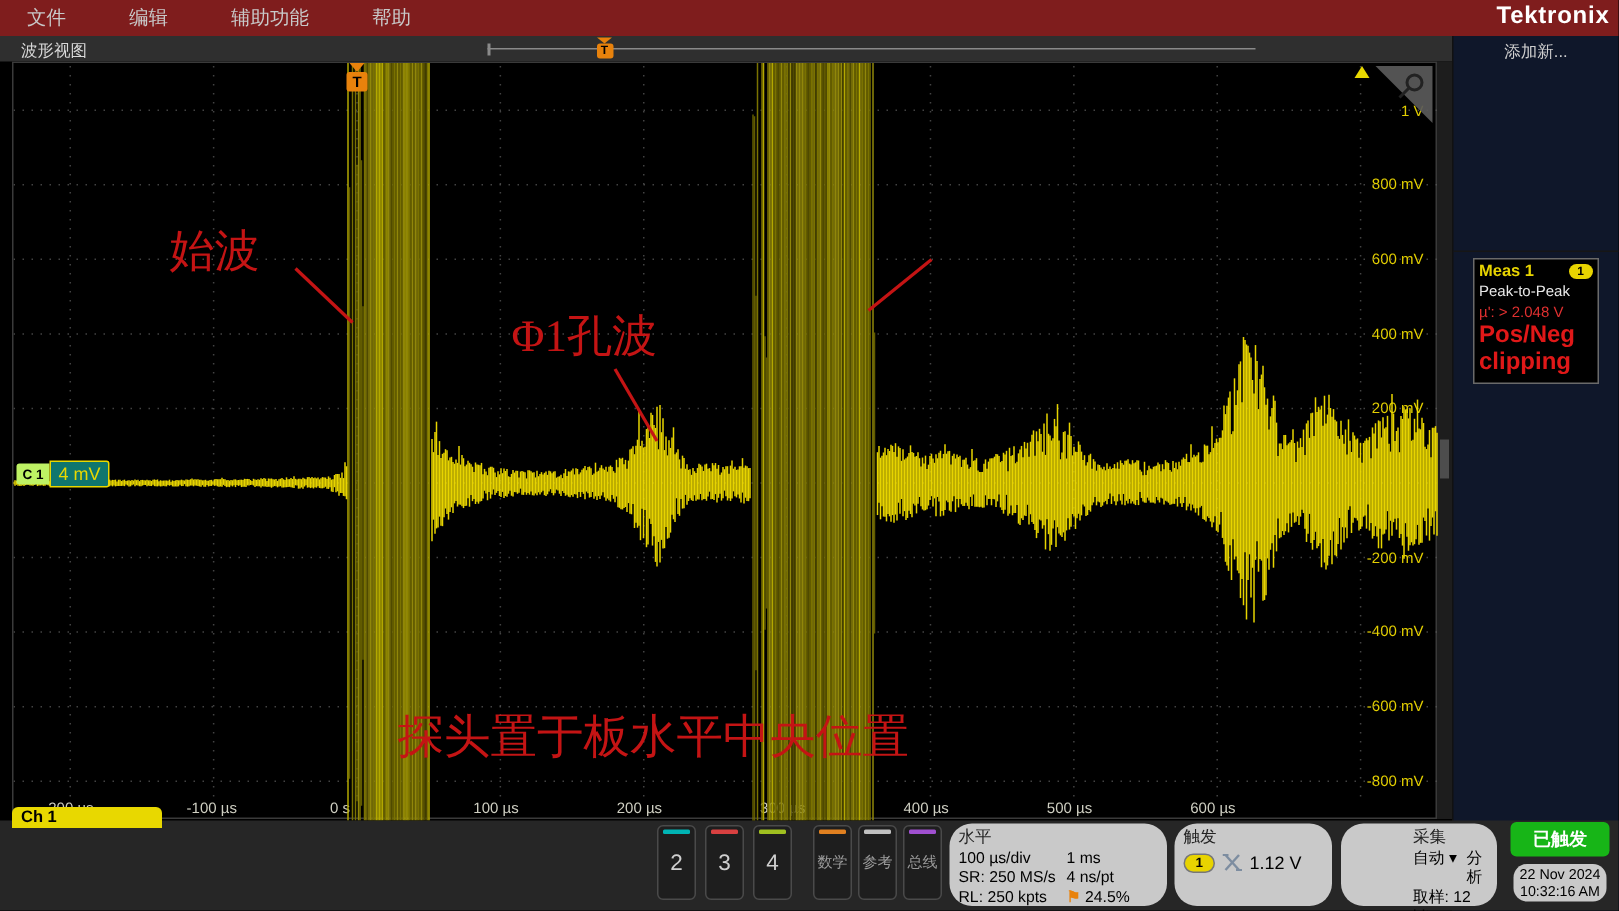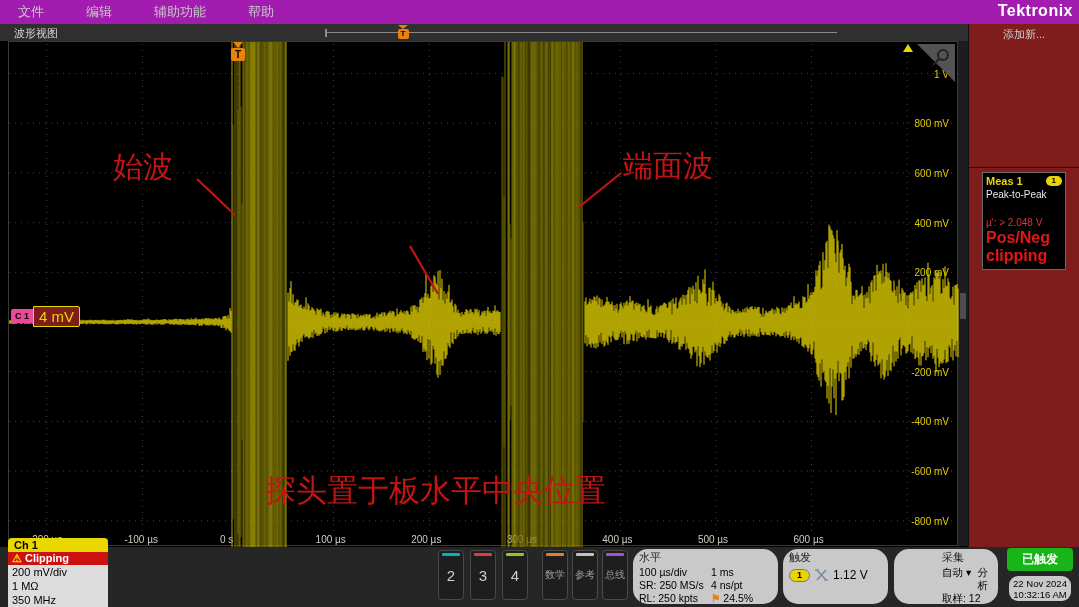--- a/index.html
+++ b/index.html
@@ -1,21 +1,21 @@
 <!DOCTYPE html>
 <html><head>
 <meta charset="utf-8">
 <style>
   * { margin:0; padding:0; box-sizing:border-box; }
   html,body { width:1079px; height:607px; background:#000; overflow:hidden;
               font-family:"Liberation Sans", sans-serif; }
 
   
   #menubar { position:absolute; left:0; top:0; width:1079px; height:24px;
-             background:#a21caf; display:flex; align-items:center; gap:42px; padding-left:18px; }
+             background:#7f1d1d; display:flex; align-items:center; gap:42px; padding-left:18px; }
   .menu-item { color:#c8c8c8; font-size:13px; cursor:default; }
   #logo { position:absolute; right:6px; top:2px; color:#fff; font-size:16px;
           font-weight:bold; letter-spacing:.5px; }
   #tabbar { position:absolute; left:0; top:24px; width:968px; height:17px; background:#2f2f2f; }
   #tab-wave { position:absolute; left:14px; top:2px; color:#d8d8d8; font-size:11px; }
   #hslider-line { position:absolute; left:325px; top:8px; width:512px; height:1px; background:#8a8a8a; }
   #hslider-bracket { position:absolute; left:325px; top:5px; width:2px; height:8px; background:#8a8a8a; }
   #hslider-marker { position:absolute; left:396px; top:1px; width:14px; height:15px; }
   #hslider-marker .tri { width:0; height:0; border-left:5px solid transparent;
       border-right:5px solid transparent; border-top:4px solid #e8820c; margin:0 auto; }
@@ -29,43 +29,43 @@
   .vlabel { color:#e3cf00; }
   .tlabel { color:#cfcfc2; }
   #wave-svg { position:absolute; left:0; top:0; z-index:2; }
   .annot { position:absolute; z-index:3; color:#c41414; font-size:30px;
            font-family:"Liberation Serif", serif; white-space:nowrap; }
   #right-strip { position:absolute; left:958px; top:41px; width:10px; height:505px; background:#1d1d1d; }
   #right-strip .handle { position:absolute; left:2px; top:252px; width:6px; height:26px; background:#4d4d4d; }
 
   
   #c1-marker { position:absolute; left:2px; top:266px; z-index:3; display:flex; align-items:center; height:16px; }
-  #c1-marker .cname { background:#ec4899; color:#000; font-size:9px; font-weight:bold;
+  #c1-marker .cname { background:#bef264; color:#000; font-size:9px; font-weight:bold;
       padding:2px 4px; border-radius:2px 0 0 2px; }
-  #c1-marker .coffset { border:1px solid #e8d800; color:#e8d800; background:#7f1d1d;
-      font-size:15px; padding:1px 5px; border-radius:0 2px 2px 0; }
+  #c1-marker .coffset { border:1px solid #e8d800; color:#e8d800; background:#0f766e;
+      font-size:12px; padding:1px 5px; border-radius:0 2px 2px 0; }
 
   
   #sidebar { position:absolute; left:968px; top:24px; width:111px; height:583px;
-             background:#7f1d1d; border-left:1px solid #111; }
+             background:#0f172a; border-left:1px solid #111; }
   #add-new { position:absolute; left:0; top:3px; width:100%; text-align:center;
              color:#cfcfcf; font-size:11px; }
   #side-buttons { position:absolute; left:7px; top:18px; width:100px;
       display:grid; grid-template-columns:47px 47px; grid-auto-rows:25px; gap:7px 5px; }
   .side-btn { background:#3a3a3a; border:1px solid #5a5a5a; border-radius:3px;
       color:#d8d8d8; font-size:11px; display:flex; align-items:center; justify-content:center; cursor:pointer; }
   #side-divider { position:absolute; left:0; top:143px; width:100%; height:1px; background:#161616; }
   #meas-panel { position:absolute; left:13px; top:148px; width:84px; background:#000;
       border:1px solid #6a6a6a; padding:2px 3px 4px 3px; }
   #meas-header { display:flex; justify-content:space-between; align-items:center; }
   #meas-title { color:#e8d400; font-size:11px; font-weight:bold; }
   #meas-pill { background:#e8d400; color:#000; font-size:8px; font-weight:bold;
       border-radius:6px; padding:0 6px; line-height:10px; }
   #meas-type { color:#e8e8e8; font-size:10px; margin-top:2px; }
-  #meas-value { color:#e03030; font-size:10px; margin-top:17px; }
+  #meas-value { color:#e03030; font-size:10px; margin-top:3px; }
   #meas-status { color:#e01818; font-size:16px; font-weight:bold; margin-top:1px; }
 
   
   #bottombar { position:absolute; left:0; top:547px; width:1079px; height:60px; background:#262626; }
   #ch1-badge { position:absolute; left:8px; top:538px; width:100px; z-index:4; border-radius:4px 4px 0 0; overflow:hidden; }
   #ch1-head { background:#e8d800; color:#000; font-size:11px; font-weight:bold; padding:1px 6px; }
   #ch1-body { background:#dcdcdc; font-size:11px; color:#000; }
   #ch1-clip { background:#cc1111; color:#fff; font-weight:bold; padding:0 4px; font-size:11px; }
   #ch1-clip .warn { color:#ffd800; }
   #ch1-body .row { padding:0 4px; line-height:14px; }
@@ -1113,21 +1113,21 @@
         <text x="229" y="16" text-anchor="middle" font-size="10" font-weight="bold" fill="#000">T</text>
       </g>
       <g>
         <polygon points="908,2 946,2 946,40" fill="#5a5a5a" opacity="0.92"></polygon>
         <circle cx="934" cy="13" r="5" fill="none" stroke="#222" stroke-width="2"></circle>
         <line x1="930" y1="17" x2="924" y2="23" stroke="#222" stroke-width="2"></line>
         <polygon points="894,10 904,10 899,2" fill="#e8d800"></polygon>
       </g>
     </svg>
   <div class="annot" style="left:104px; top:105px;">始波</div>
-  <div class="annot" style="left:614px; top:104px;">端面波</div>
+  <div class="annot" style="left:332px; top:162px;">Φ1孔波</div>
   <div class="annot" style="left:256px; top:428px; font-size:31px;">探头置于板水平中央位置</div>
   <div id="c1-marker">
     <span class="cname">C 1</span>
     <span class="coffset">4 mV</span>
   </div>
 </div>
 <div id="right-strip">
   <div class="handle"></div>
 </div>
 
@@ -1142,26 +1142,20 @@
     <div id="meas-type">Peak-to-Peak</div>
     <div id="meas-value">µ': &gt; 2.048 V</div>
     <div id="meas-status">Pos/Neg clipping</div>
   </div>
 </div>
 
 <div id="bottombar"></div>
 
 <div id="ch1-badge">
   <div id="ch1-head">Ch 1</div>
-  <div id="ch1-body">
-    <div id="ch1-clip"><span class="warn">⚠</span> <span>Clipping</span></div>
-    <div class="row">200 mV/div</div>
-    <div class="row">1 MΩ</div>
-    <div class="row">350 MHz</div>
-  </div>
 </div>
 
 <div id="chbtns"></div>
 
 <div class="gray-panel" id="horiz-panel" style="left:633px; width:145px; height:55px;">
   <div class="ph">水平</div>
   <div class="prow">
       <span class="c1c">100 µs/div</span>
       <span>1 ms</span>
     </div>

